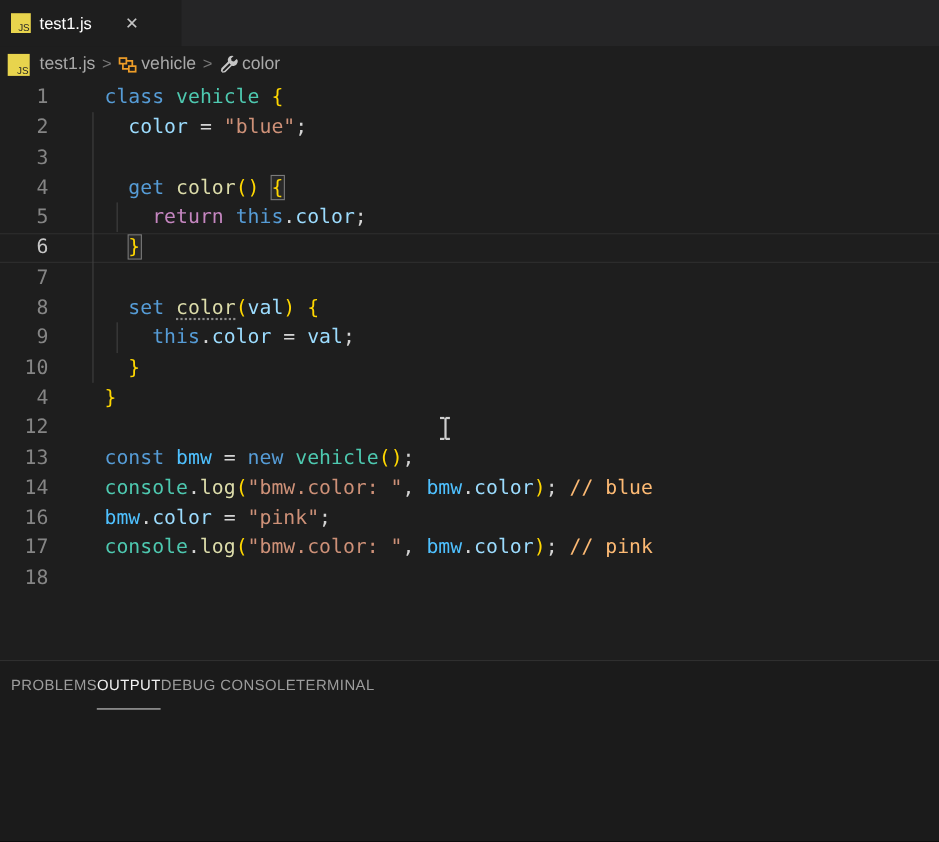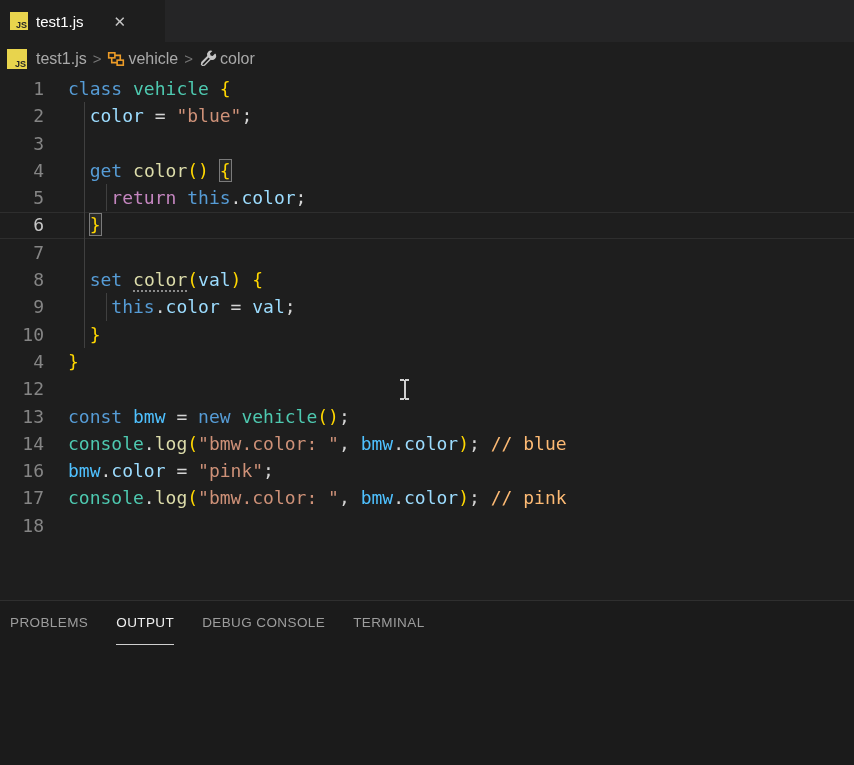--- a/index.html
+++ b/index.html
@@ -7,33 +7,33 @@
   #window {
     position:relative; width:854px; height:765px; overflow:hidden;
     background:#1e1e1e; font-family:"Liberation Sans", sans-serif;
   }
   
   #tabbar { position:absolute; top:0; left:0; width:854px; height:42px; background:#252526; display:flex; }
   .tab { display:flex; align-items:center; gap:8px; padding:0 12px 0 10px; height:42px; background:#1e1e1e; min-width:165px; cursor:pointer; }
   .tab-label { color:#ffffff; font-size:15px; }
   .tab-close { margin-left:22px; color:#c5c5c5; font-size:15px; line-height:1; cursor:pointer; }
   .js-badge { position:relative; width:18px; height:18px; background:#e8d44d; flex:0 0 auto; }
-  .js-badge span { position:absolute; right:1px; bottom:0px; font-size:9px; font-weight:bold; color:#252526; font-family:"Liberation Sans",sans-serif; }
+  .js-badge span { position:absolute; right:1px; bottom:0px; font-size:9px; font-weight:normal; color:#252526; font-family:"Liberation Sans",sans-serif; }
   
   #breadcrumbs { position:absolute; top:42px; left:0; width:854px; height:33px; background:#1e1e1e; display:flex; align-items:center; padding-left:7px; }
   .crumb { display:flex; align-items:center; gap:3px; color:#a9a9a9; font-size:16px; cursor:pointer; }
   .crumb-sep { color:#767676; font-size:15px; margin:0 6px; }
   .crumb .js-badge { width:20px; height:20px; margin-right:6px; }
   .crumb svg { display:block; }
   
   #editor { position:absolute; top:75px; left:0; width:854px; height:525px; font-family:"DejaVu Sans Mono", monospace; font-size:18px; }
   .code-row { position:relative; display:flex; height:27.3px; line-height:27.3px; white-space:pre; }
   .ln { width:44px; text-align:right; color:#858585; flex:0 0 auto; user-select:none; }
   .ln.active { color:#c6c6c6; }
-  .code { margin-left:24px; }
+  .code { margin-left:51px; }
   .tk-kw   { color:#569cd6; }
   .tk-ctrl { color:#c586c0; }
   .tk-cls  { color:#4ec9b0; }
   .tk-prop { color:#9cdcfe; }
   .tk-fn   { color:#dcdcaa; }
   .tk-cv   { color:#4fc1ff; }
   .tk-str  { color:#ce9178; }
   .tk-brk  { color:#ffd700; }
   .tk-pun  { color:#d4d4d4; }
   .tk-cmt  { color:#fdba74; }
@@ -48,21 +48,21 @@
   
   #ibeam { position:absolute; left:400px; top:304px; width:9px; height:21px; pointer-events:none; }
   #ibeam i { position:absolute; background:#cfcfcf; }
   #ibeam .v { left:3.5px; top:1px; width:2px; height:19px; }
   #ibeam .t { left:0; top:0; width:4px; height:2px; }
   #ibeam .t2 { right:0; top:0; width:4px; height:2px; }
   #ibeam .b { left:0; bottom:0; width:4px; height:2px; }
   #ibeam .b2 { right:0; bottom:0; width:4px; height:2px; }
   
   #panel { position:absolute; top:600px; left:0; width:854px; height:165px; background:#1b1b1b; border-top:1px solid #2f2f2f; }
-  #panel-tabs { display:flex; gap:28px; padding-left:10px; height:44px; align-items:center; }
+  #panel-tabs { display:flex; padding-left:10px; height:44px; align-items:center; }
   .panel-tab { color:#9d9d9d; font-size:13.5px; letter-spacing:0.4px; height:44px; line-height:44px; cursor:pointer; border-bottom:1px solid transparent; }
   .panel-tab.active { color:#f0f0f0; border-bottom:1px solid #cfcfcf; }
 </style>
 </head>
 <body>
 
 <div id="window">
 
   <div id="tabbar">
     <div class="tab">

